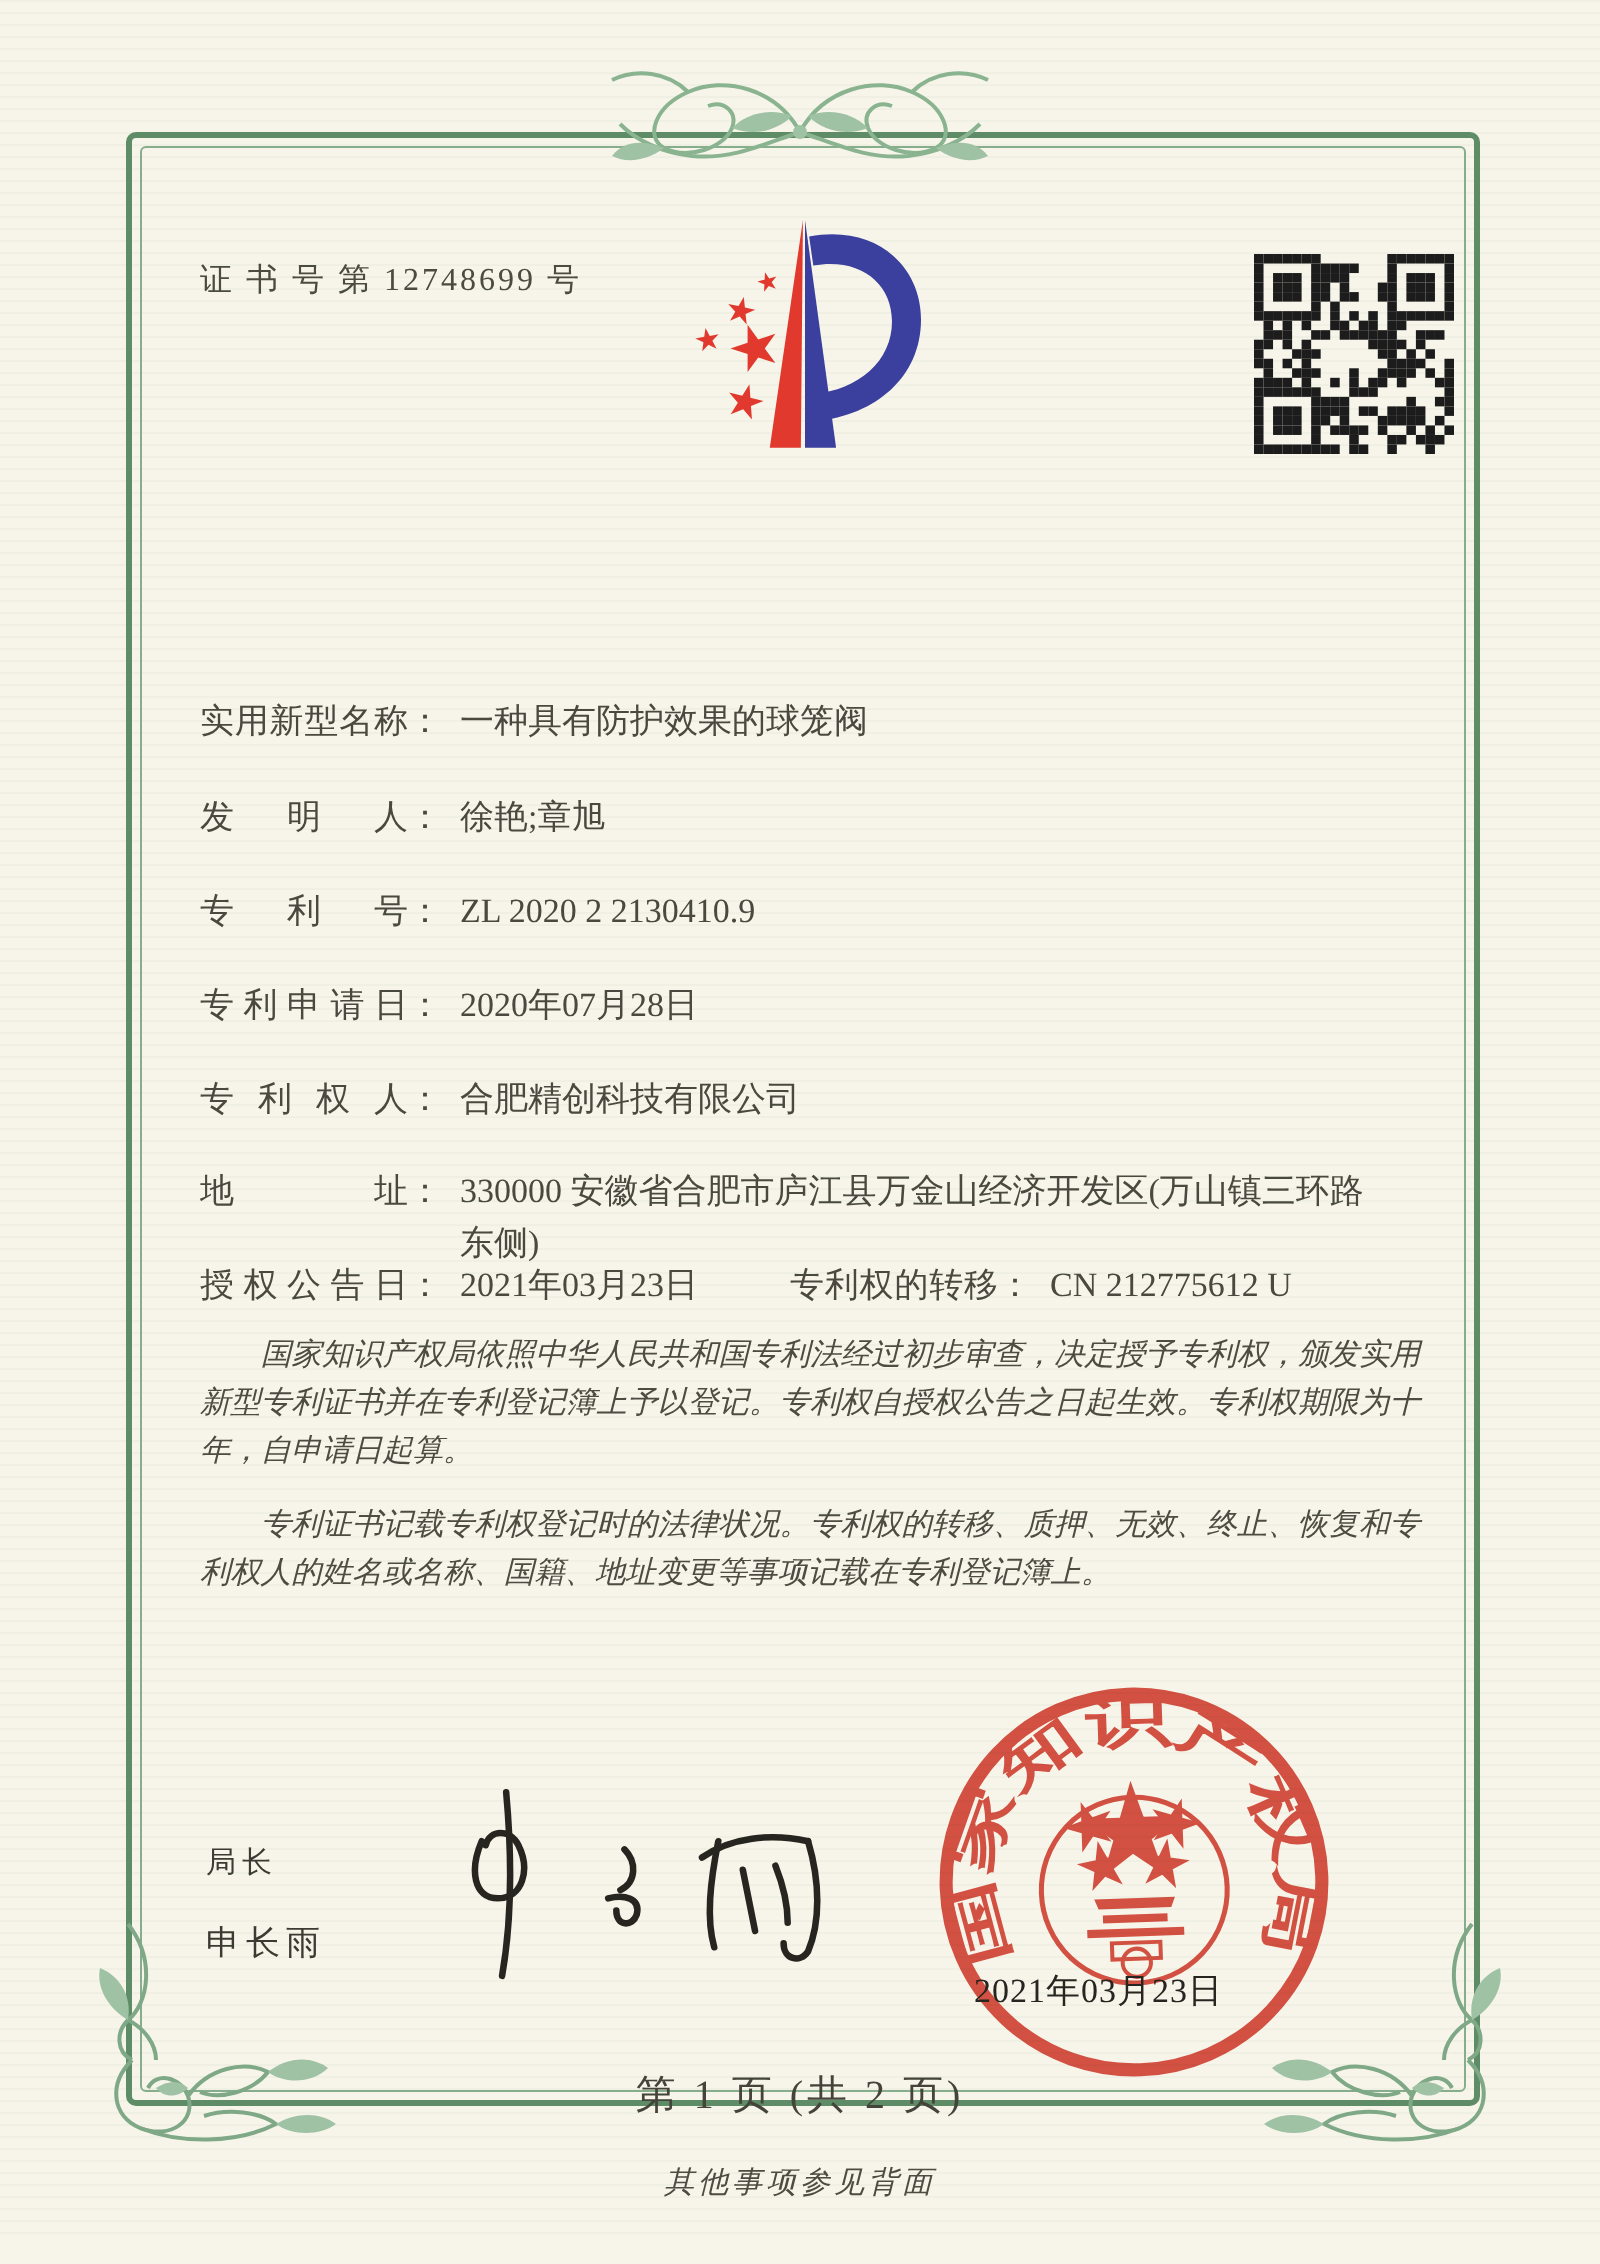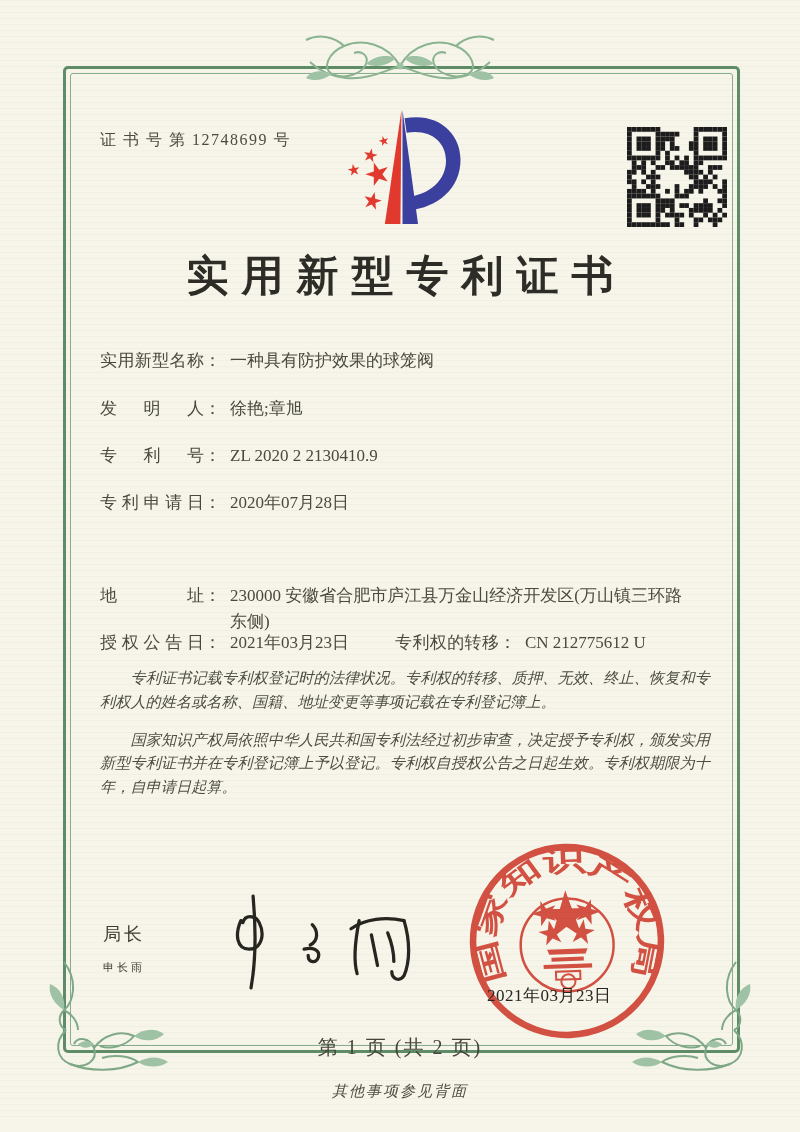--- a/index.html
+++ b/index.html
@@ -31,23 +31,23 @@
   .val{margin-left:9px;}
   .val-wrap{display:inline-block;margin-left:9px;width:452px;white-space:normal;vertical-align:top;}
   .r0{top:348px}.r1{top:396px}.r2{top:443px}.r3{top:490px}.r4{top:537px}.r5{top:583px}.r6{top:630px}
   .grant-no-pair{position:absolute;left:295px;top:0;}
 
   .paras{position:absolute;left:100px;top:666px;width:610px;}
   .paras p{margin:0 0 14px 0;font-size:15.2px;line-height:23.8px;color:#4d4c42;
            text-indent:2em;font-style:italic;text-align:justify;}
 
   .director-title{position:absolute;left:103px;top:922px;font-family:Liberation Serif, serif;
-           font-size:18px;color:#3c3b33;letter-spacing:3px;}
+           font-size:15px;color:#3c3b33;letter-spacing:3px;}
   .director-name{position:absolute;left:103px;top:960px;font-family:"Liberation Sans","DejaVu Sans",sans-serif;
-           font-size:11px;color:#3c3b33;letter-spacing:3px;}
+           font-size:17px;color:#3c3b33;letter-spacing:3px;}
   .sig{position:absolute;left:218px;top:890px;width:215px;height:102px;}
 
   .seal{position:absolute;left:466px;top:840px;width:202px;height:202px;opacity:0.93;
         mix-blend-mode:multiply;transform:rotate(-2deg);}
   .seal-date{position:absolute;left:487px;top:984px;font-size:17px;color:#26251f;letter-spacing:0.5px;z-index:5;}
 
   .page-no{position:absolute;left:0;top:1034px;width:100%;text-align:center;
            font-size:20px;color:#45443b;letter-spacing:2px;}
   .back-note{position:absolute;left:0;top:1082px;width:100%;text-align:center;
            font-size:15px;color:#4d4c42;font-style:italic;letter-spacing:2px;}
@@ -364,45 +364,47 @@
         <rect x="28.57142857142857" y="95.23809523809524" width="4.761904761904762" height="4.761904761904762"></rect>
         <rect x="33.333333333333336" y="95.23809523809524" width="4.761904761904762" height="4.761904761904762"></rect>
         <rect x="38.095238095238095" y="95.23809523809524" width="4.761904761904762" height="4.761904761904762"></rect>
         <rect x="47.61904761904762" y="95.23809523809524" width="4.761904761904762" height="4.761904761904762"></rect>
         <rect x="52.38095238095238" y="95.23809523809524" width="4.761904761904762" height="4.761904761904762"></rect>
         <rect x="66.66666666666667" y="95.23809523809524" width="4.761904761904762" height="4.761904761904762"></rect>
         <rect x="85.71428571428571" y="95.23809523809524" width="4.761904761904762" height="4.761904761904762"></rect>
       </g>
   </svg>
 
-  <div class="title">实用新型专利证书</div>
 
   <div class="row r1">
     <span class="lbl">发明人</span><span>：</span><span class="val">徐艳;章旭</span>
   </div>
   <div class="row r0">
     <span class="lbl">实用新型名称</span><span>：</span><span class="val">一种具有防护效果的球笼阀</span>
   </div>
   <div class="row r2">
     <span class="lbl">专利号</span><span>：</span><span class="val">ZL 2020 2 2130410.9</span>
   </div>
   <div class="row r3">
     <span class="lbl">专利申请日</span><span>：</span><span class="val">2020年07月28日</span>
   </div>
+  <div class="row r4">
+    <span class="lbl">专利权人</span><span>：</span><span class="val">合肥精创科技有限公司</span>
+  </div>
   <div class="row r5">
-    <span class="lbl">地址</span><span>：</span><span class="val-wrap">230000 安徽省合肥市庐江县万金山经济开发区(万山镇三环路东侧)</span>
+    <span class="lbl">地址</span><span>：</span><span class="val-wrap">330000 安徽省合肥市庐江县万金山经济开发区(万山镇三环路东侧)</span>
   </div>
   <div class="row r6">
     <span class="lbl">授权公告日</span><span>：</span><span class="val">2021年03月23日</span>
     <span class="grant-no-pair"><span class="lbl">专利权的转移</span><span>：</span><span class="val">CN 212775612 U</span></span>
   </div>
 
   <div class="paras">
+    <p>国家知识产权局依照中华人民共和国专利法经过初步审查，决定授予专利权，颁发实用新型专利证书并在专利登记簿上予以登记。专利权自授权公告之日起生效。专利权期限为十年，自申请日起算。</p>
     <p>专利证书记载专利权登记时的法律状况。专利权的转移、质押、无效、终止、恢复和专利权人的姓名或名称、国籍、地址变更等事项记载在专利登记簿上。</p>
-    <p>国家知识产权局依照中华人民共和国专利法经过初步审查，决定授予专利权，颁发实用新型专利证书并在专利登记簿上予以登记。专利权自授权公告之日起生效。专利权期限为十年，自申请日起算。</p>
   </div>
 
   <div class="director-title">局长</div>
   <div class="director-name">申长雨</div>
 
   <svg class="sig" viewBox="0 0 210 100">
     <g stroke="#26251f" stroke-width="3.2" fill="none" stroke-linecap="round">
       <path d="M22,30 C16,44 18,58 30,58 C42,58 46,44 40,32 C36,24 26,24 24,32"></path>
       <path d="M34,6 C36,28 38,62 32,96"></path>
       <path d="M92,34 C98,40 98,50 90,54"></path>

